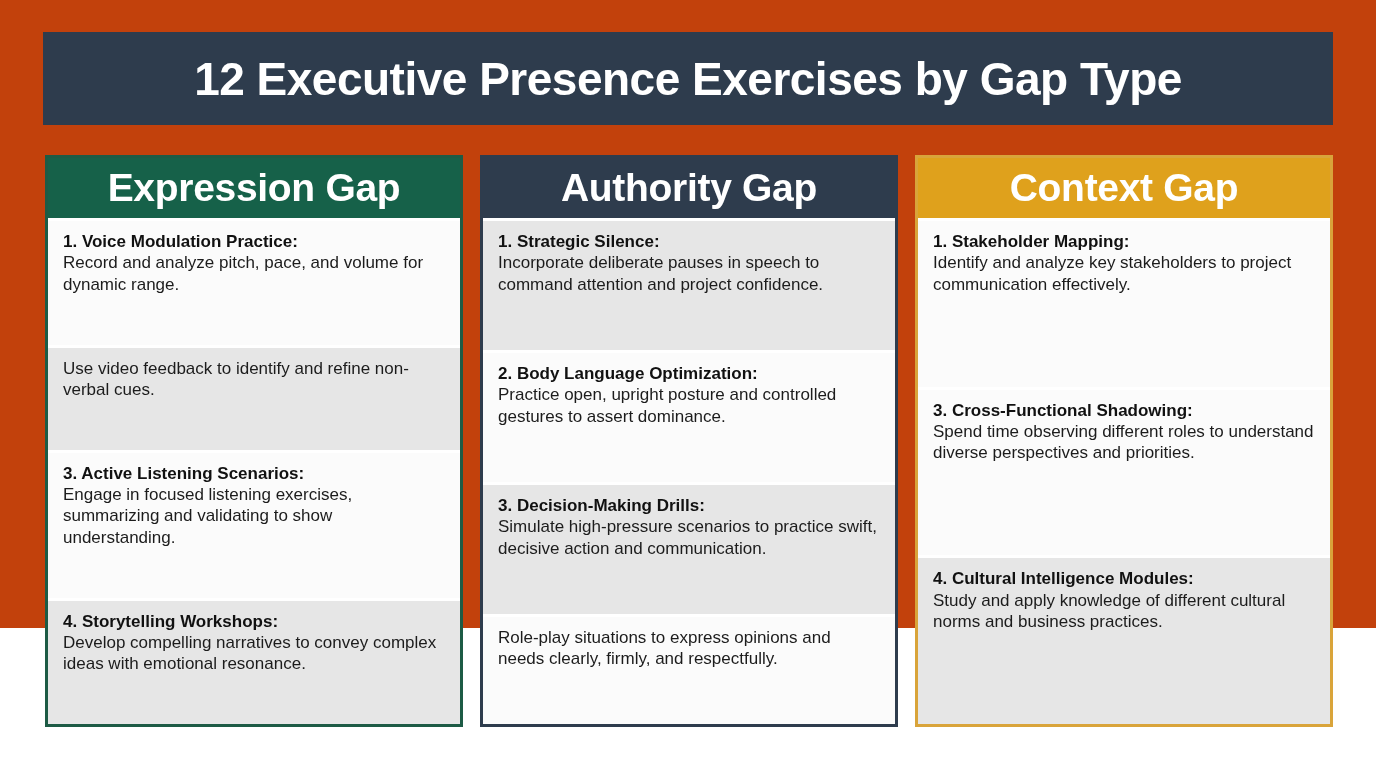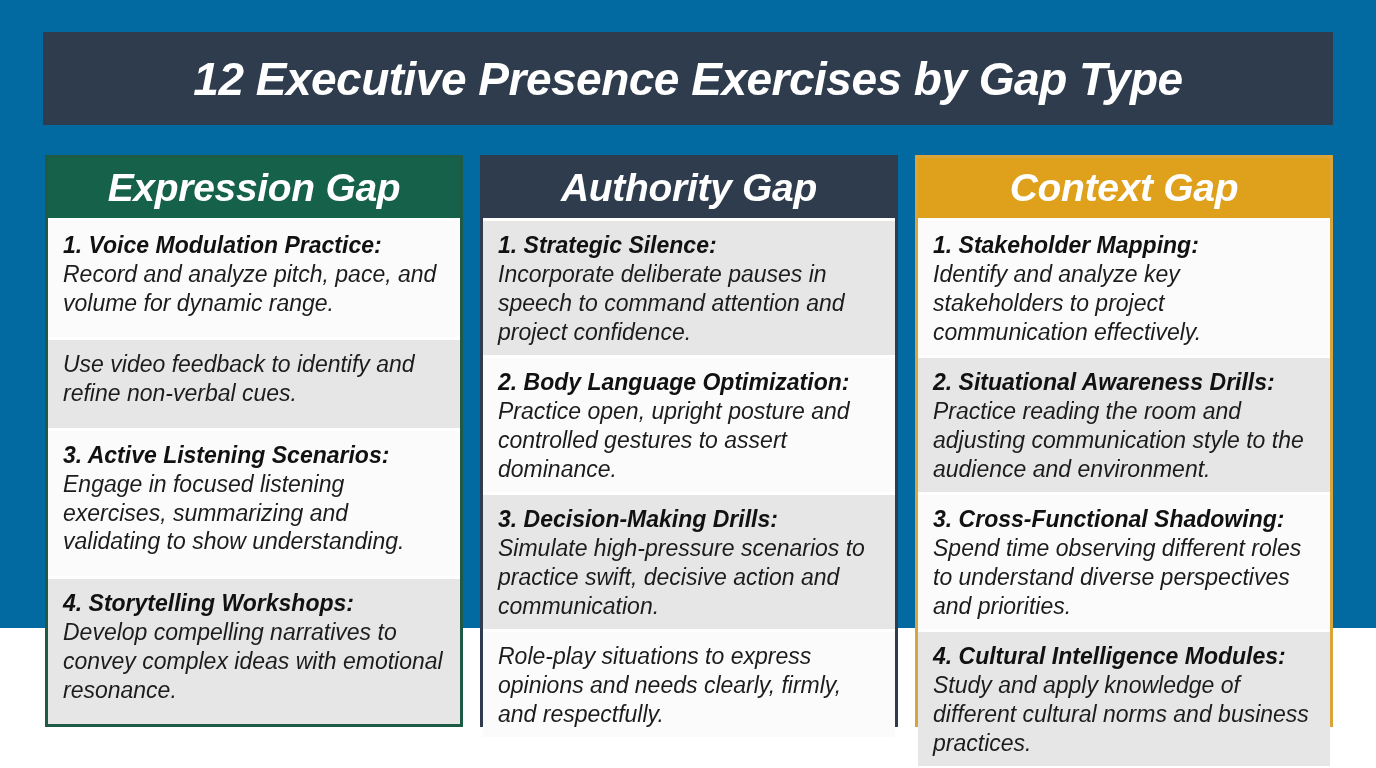--- a/index.html
+++ b/index.html
@@ -6,23 +6,22 @@
   html, body {
     width: 1376px;
     height: 768px;
     background: #ffffff;
     font-family: "Liberation Sans", sans-serif;
     overflow: hidden;
   }
   .page {
     width: 1376px;
     height: 628px;
-    background: #0369a1;
+    background: #c2410c;
     position: relative;
-    font-style: italic;
   }
   .banner {
     position: absolute;
     left: 43px;
     top: 32px;
     width: 1290px;
     height: 93px;
     display: flex;
     align-items: center;
     justify-content: center;
@@ -62,21 +61,21 @@
     flex: 1 1 auto;
     display: flex;
     flex-direction: column;
     gap: 3px;
     padding-top: 3px;
     background: #ffffff;
   }
   .item {
     flex: 1 1 auto;
     padding: 10px 15px 8px 15px;
-    font-size: 23px;
+    font-size: 17px;
     line-height: 1.26;
     color: #181818;
   }
   .item.base { background: #fbfbfb; }
   .item.shaded { background: #e6e6e6; }
   .item-title {
     display: block;
     font-weight: 700;
     color: #111111;
   }
@@ -145,24 +144,20 @@
 
     <section class="column" style="border-color: rgb(217, 164, 58);">
       <div class="col-header" style="background: rgb(223, 161, 28);">
         <span>Context Gap</span>
       </div>
       <div class="items">
           <div class="item base">
             <span class="item-title">1. Stakeholder Mapping:</span>
             <span class="item-desc">Identify and analyze key stakeholders to project communication effectively.</span>
           </div>
-          <div class="item shaded">
-            <span class="item-title">2. Situational Awareness Drills:</span>
-            <span class="item-desc">Practice reading the room and adjusting communication style to the audience and environment.</span>
-          </div>
           <div class="item base">
             <span class="item-title">3. Cross-Functional Shadowing:</span>
             <span class="item-desc">Spend time observing different roles to understand diverse perspectives and priorities.</span>
           </div>
           <div class="item shaded">
             <span class="item-title">4. Cultural Intelligence Modules:</span>
             <span class="item-desc">Study and apply knowledge of different cultural norms and business practices.</span>
           </div>
         </div>
     </section>

